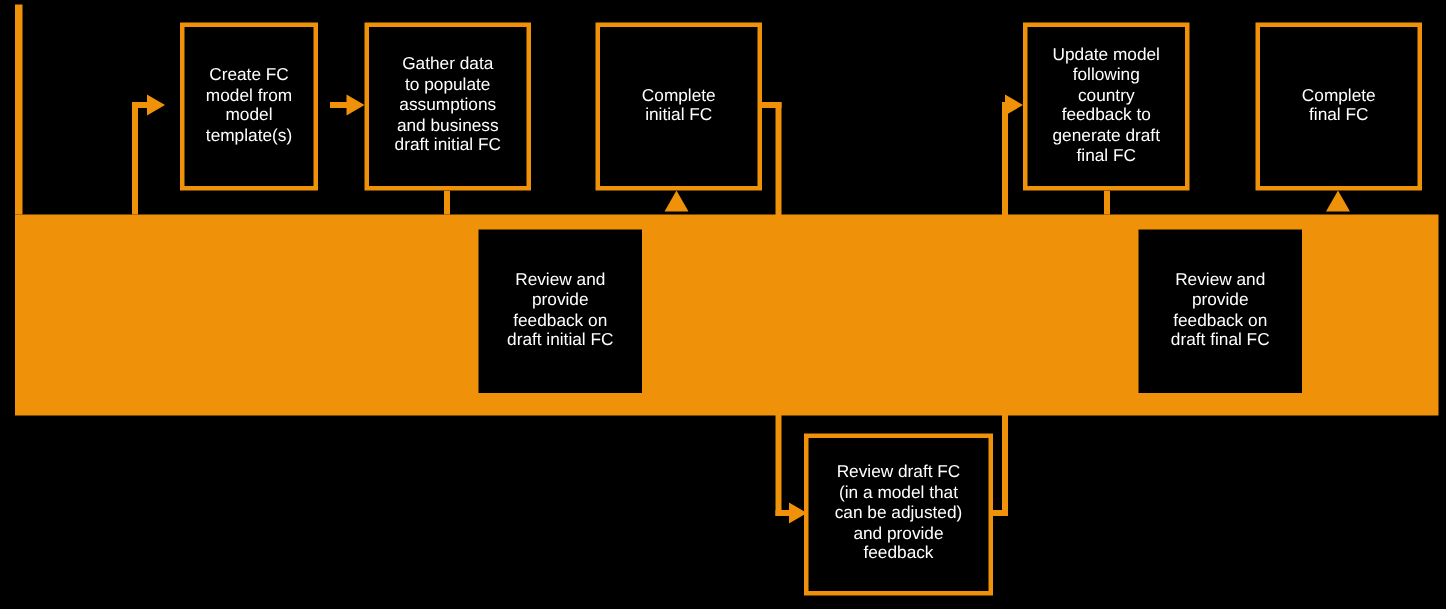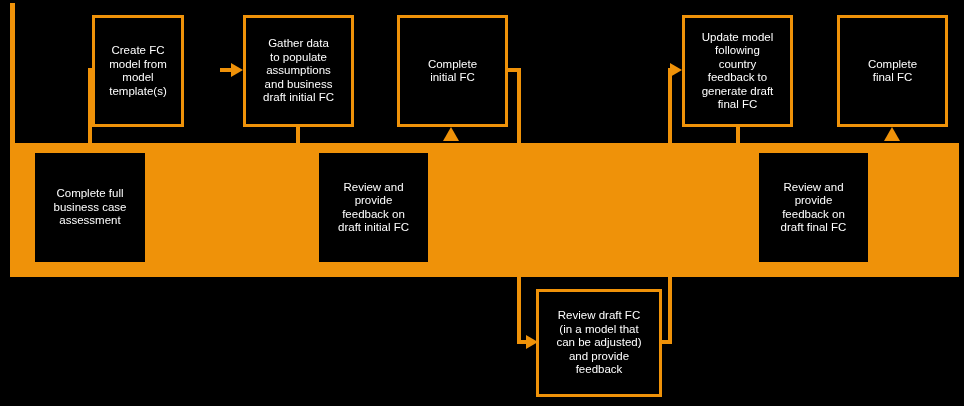--- a/index.html
+++ b/index.html
@@ -72,21 +72,21 @@
   <div class="seg" style="left:668px;top:68px;width:4px;height:276px"></div>
   <div class="seg" style="left:668px;top:68px;width:6px;height:4px"></div>
   <div class="arr-r" style="left:670px;top:63px"></div>
   <div class="seg" style="left:658px;top:340px;width:14px;height:4px"></div>
   <div class="arr-l" style="left:648px;top:335px"></div>
 
   <div class="seg" style="left:736px;top:127px;width:4px;height:16px"></div>
 
   <div class="arr-u" style="left:884px;top:127px"></div>
 
-  <div class="node" style="left:92px;width:92px">
+  <div class="node" style="left:120px;width:92px">
     <div class="label">Create FC
 model from
 model
 template(s)</div>
   </div>
   <div class="node" style="left:243px;width:111px">
     <div class="label">Gather data
 to populate
 assumptions
 and business
@@ -102,25 +102,20 @@
 country
 feedback to
 generate draft
 final FC</div>
   </div>
   <div class="node" style="left:837px;width:111px">
     <div class="label">Complete
 final FC</div>
   </div>
 
-  <div class="bandnode" style="left:35px;width:110px">
-    <div class="label">Complete full
-business case
-assessment</div>
-  </div>
   <div class="bandnode" style="left:319px;width:109px">
     <div class="label">Review and
 provide
 feedback on
 draft initial FC</div>
   </div>
   <div class="bandnode" style="left:759px;width:109px">
     <div class="label">Review and
 provide
 feedback on

